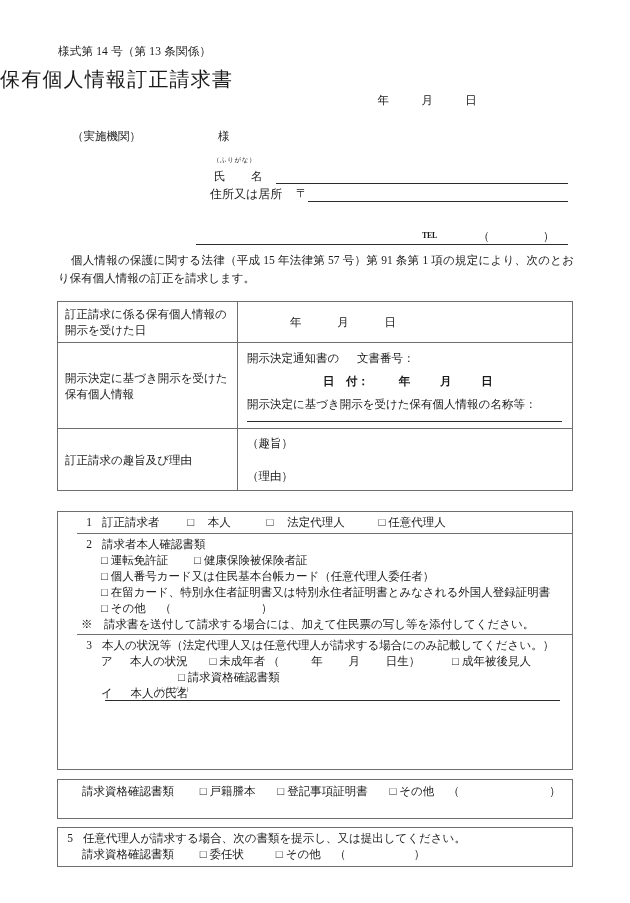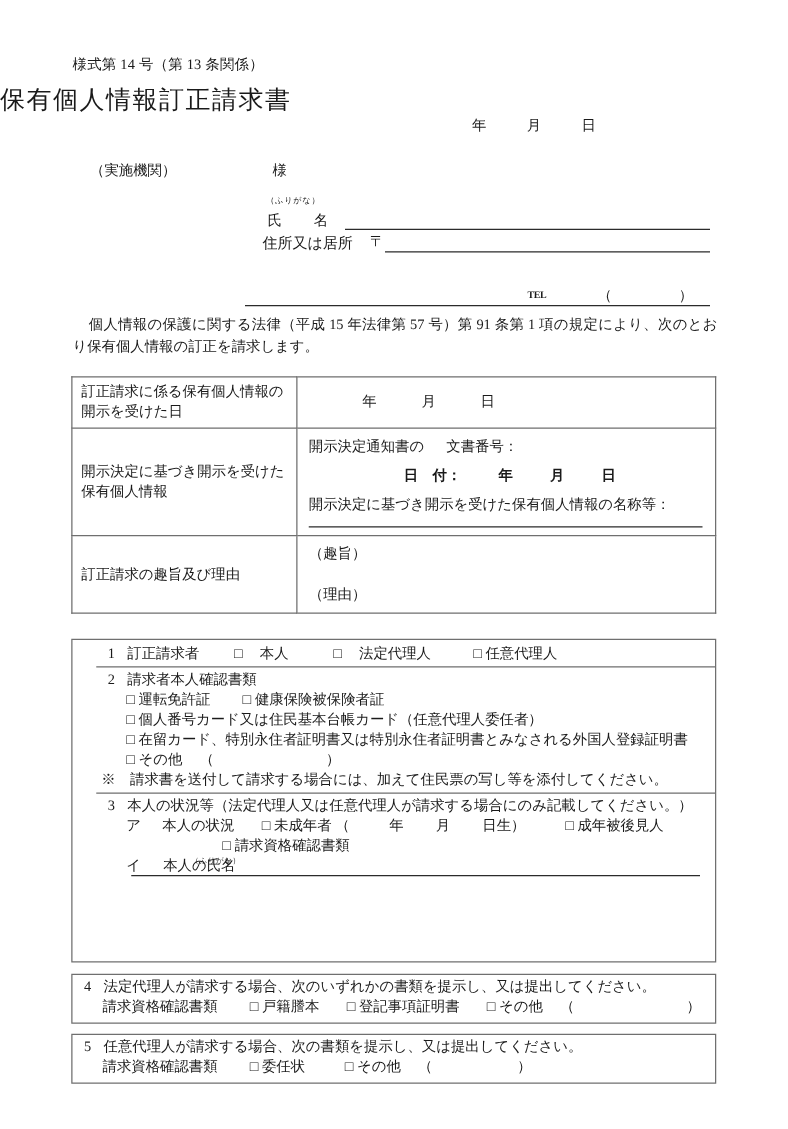--- a/index.html
+++ b/index.html
@@ -433,24 +433,20 @@
         <span class="iu-ruby">（ふりがな）</span>
         <span class="iu-text">本人の氏名</span>
         <span class="iu-rule"></span>
       </div>
     </div>
 
   </div>
 
   <div class="box box-4">
     <div class="item-row">
-      <div class="ln">
-        <span class="num">4</span>
-        <span>法定代理人が請求する場合、次のいずれかの書類を提示し、又は提出してください。</span>
-      </div>
       <div class="ln sub">
         <span>請求資格確認書類</span>
         <span class="sp sp-20"></span>
         <span class="cb">□</span>
         <span>戸籍謄本</span>
         <span class="sp sp-16"></span>
         <span class="cb">□</span>
         <span>登記事項証明書</span>
         <span class="sp sp-16"></span>
         <span class="cb">□</span>

